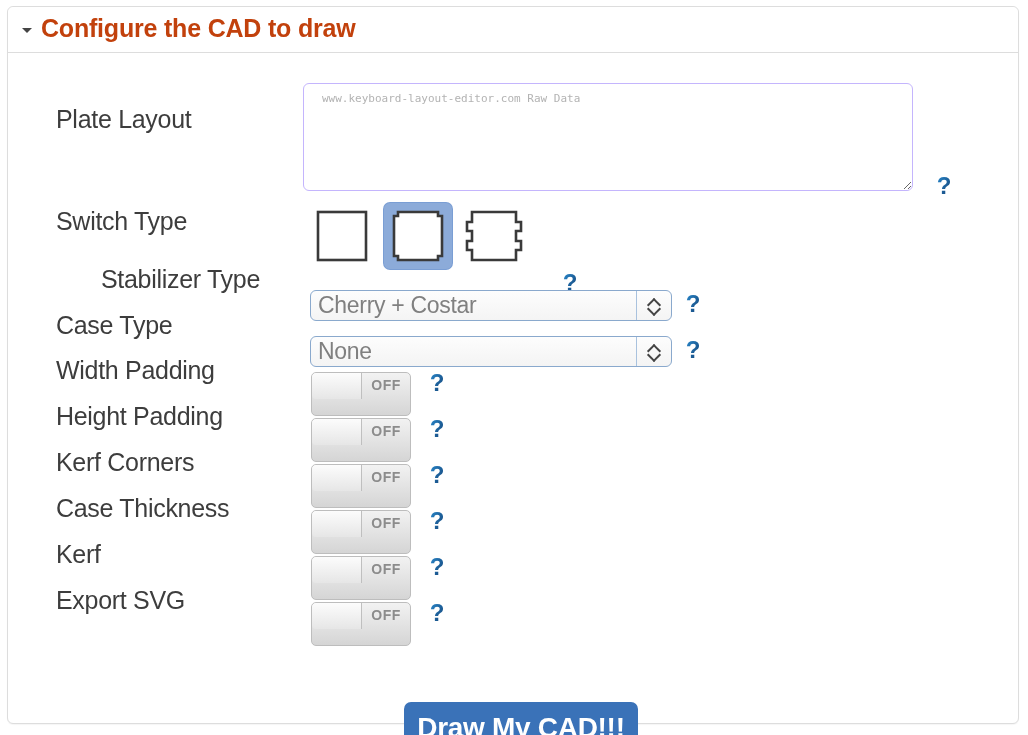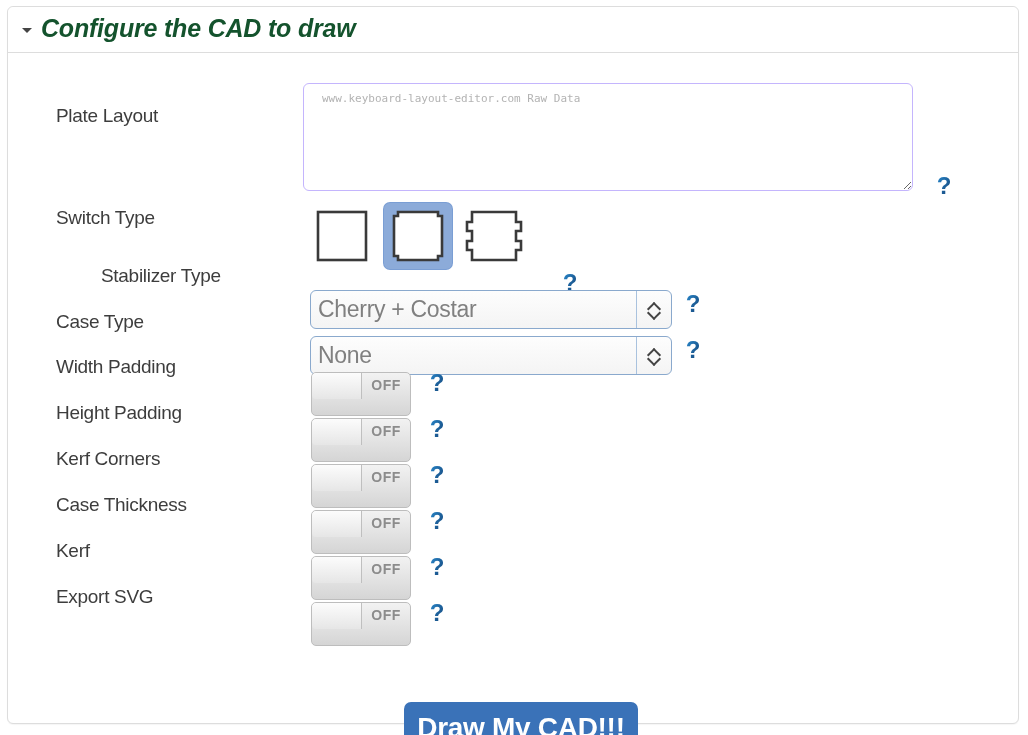--- a/index.html
+++ b/index.html
@@ -45,36 +45,35 @@
     border-right: 5px solid transparent;
     border-top: 5px solid #444444;
   }
 
   .panel-title {
     position: absolute;
     left: 33px;
     top: 7px;
     font-size: 25px;
     font-weight: bold;
-    color: #14532d;
+    color: #c2410c;
     letter-spacing: -0.2px;
     white-space: nowrap;
-    font-style: italic;
   }
 
   .panel-body {
     position: relative;
     height: 670px;
   }
 
   
   .row-label {
     position: absolute;
     left: 48px;
-    font-size: 19px;
+    font-size: 25px;
     color: #3d3d3d;
     white-space: nowrap;
     letter-spacing: -0.3px;
   }
 
   
   .plate-textarea {
     position: absolute;
     left: 295px;
     top: 30px;
@@ -118,21 +117,21 @@
   .switch-btn.selected {
     background: #8cabd9;
     box-shadow: 0 0 0 1px #7a9ed4;
   }
 
   
   .select-wrap {
     position: absolute;
     left: 302px;
     width: 362px;
-    height: 39px;
+    height: 31px;
   }
   .styled-select {
     width: 100%;
     height: 100%;
     box-sizing: border-box;
     border: 1px solid #8aa9cd;
     border-radius: 6px;
     background: linear-gradient(#fdfdfd, #f4f4f4);
     font-family: "Liberation Sans", sans-serif;
     font-size: 23px;

